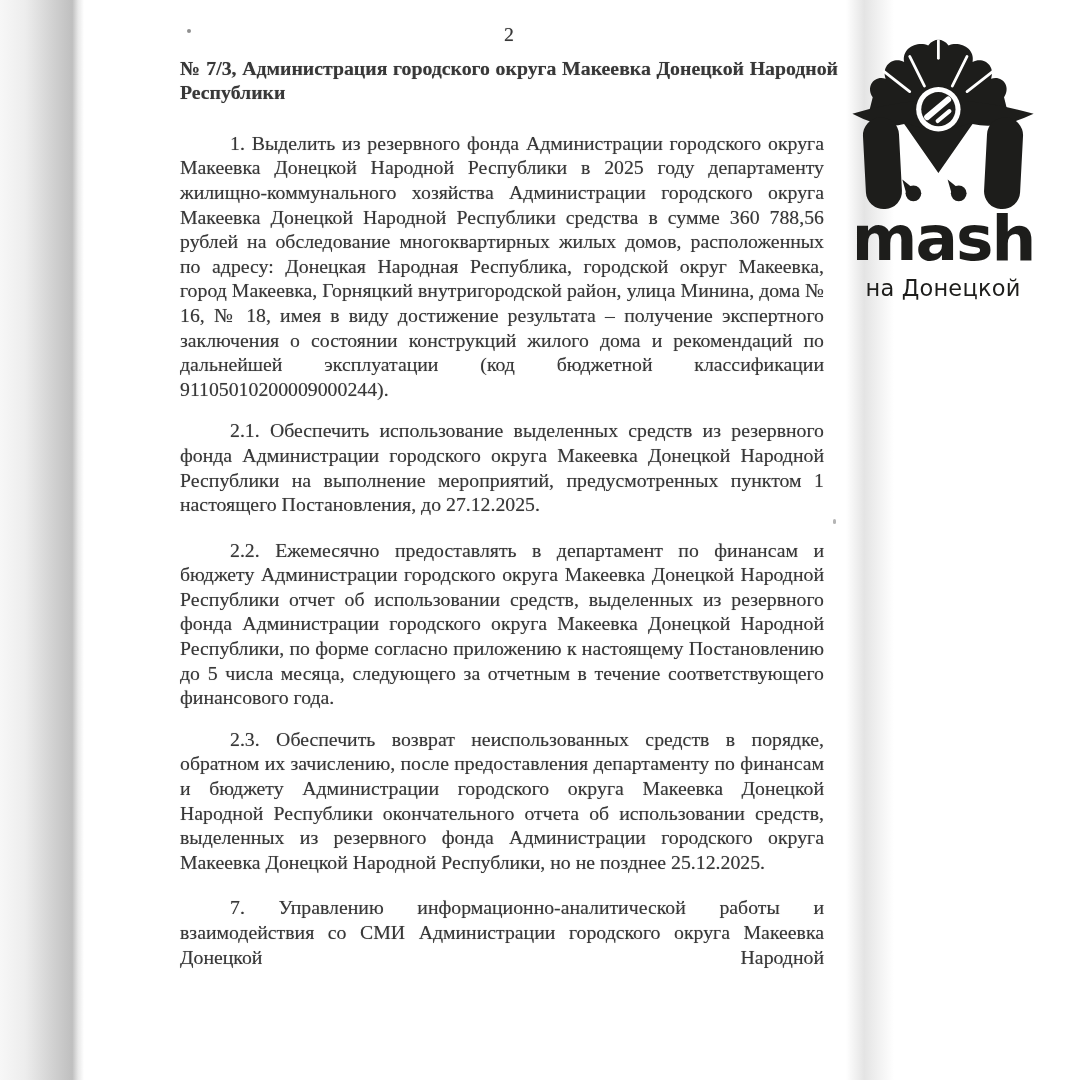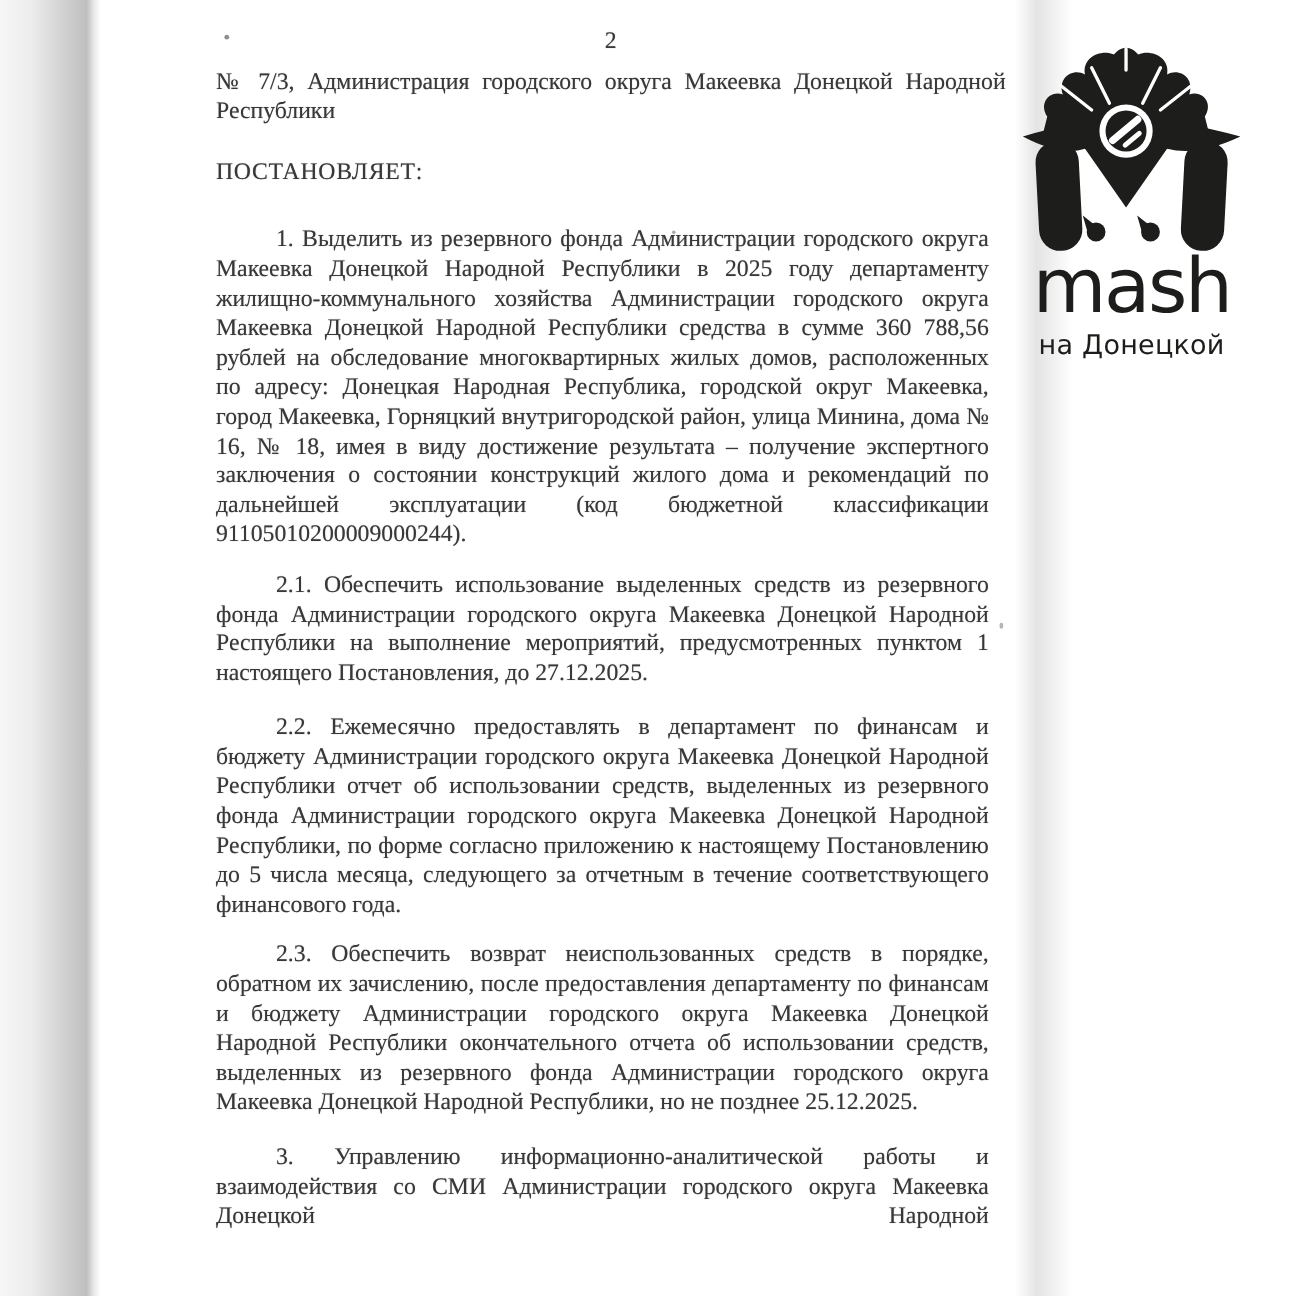--- a/index.html
+++ b/index.html
@@ -10,63 +10,62 @@
   .edge-left{position:absolute;left:0;top:0;width:84px;height:1080px;
     background:linear-gradient(to right,#f7f7f7 0%,#ededed 30%,#d2d2d2 62%,#bfbfbf 86%,#e8e8e8 93%,#ffffff 100%);}
   .edge-right{position:absolute;left:846px;top:0;width:48px;height:1080px;
     background:linear-gradient(to right,#ffffff 0%,#e4e4e4 38%,#f3f3f3 72%,#ffffff 100%);}
 
   
   .doc{position:absolute;left:180px;top:22px;width:658px;color:#383838;
        font-size:19.8px;line-height:24.6px;text-align:justify;
        text-shadow:0 0 0.8px rgba(70,70,70,.55);filter:blur(.24px);}
   .pageno{text-align:center;margin:0 0 9px 0;}
-  .hdr{margin:0 0 26px 0;}
+  .hdr{margin:0 0 26px 0;font-weight:bold;}
   .decree{margin:0 0 32px 0;letter-spacing:.6px;}
   .para{margin:0 14px 21px 0;text-indent:50px;}
   .para.tight{margin-bottom:17px;}
   .force-justify{text-align-last:justify;}
 
   
   .speck{position:absolute;border-radius:50%;background:#8f8f8f;}
   .speck.s1{left:187px;top:29px;width:4px;height:4px;}
   .speck.s2{left:560px;top:192px;width:3px;height:3px;background:#a8a8a8;}
   .speck.s3{left:833px;top:519px;width:3px;height:5px;background:#b5b5b5;border-radius:2px;}
 
   
   .logo{position:absolute;left:850px;top:38px;width:186px;height:268px;
         color:#1d1d1b;text-align:center;filter:blur(.3px);
         font-family:"DejaVu Sans","Liberation Sans",sans-serif;}
   .logo svg{position:absolute;left:0;top:0;}
   .brand{position:absolute;top:170px;left:0;width:100%;
-         font-size:63px;line-height:62px;font-weight:normal;letter-spacing:-2px;}
+         font-size:63px;line-height:62px;font-weight:bold;letter-spacing:-2px;}
   .tagline{position:absolute;top:238px;left:0;width:100%;
            font-size:22.5px;line-height:24px;font-weight:normal;letter-spacing:.2px;}
 </style>
 </head>
 <body>
 
 <div class="stage">
 
   <div class="edge-left"></div>
   <div class="edge-right"></div>
 
   <div class="speck s1"></div>
   <div class="speck s2"></div>
   <div class="speck s3"></div>
 
   <div class="doc">
     <div class="pageno">2</div>
     <p class="hdr">№ 7/3, Администрация городского округа Макеевка Донецкой Народной Республики</p>
-    <p class="decree">ПОСТАНОВЛЯЕТ:</p>
     <p class="para tight">1. Выделить из резервного фонда Администрации городского округа Макеевка Донецкой Народной Республики в 2025 году департаменту жилищно-коммунального хозяйства Администрации городского округа Макеевка Донецкой Народной Республики средства в сумме 360 788,56 рублей на обследование многоквартирных жилых домов, расположенных по адресу: Донецкая Народная Республика, городской округ Макеевка, город Макеевка, Горняцкий внутригородской район, улица Минина, дома № 16, № 18, имея в виду достижение результата – получение экспертного заключения о состоянии конструкций жилого дома и рекомендаций по дальнейшей эксплуатации (код бюджетной классификации 91105010200009000244).</p>
     <p class="para">2.1. Обеспечить использование выделенных средств из резервного фонда Администрации городского округа Макеевка Донецкой Народной Республики на выполнение мероприятий, предусмотренных пунктом 1 настоящего Постановления, до 27.12.2025.</p>
     <p class="para tight">2.2. Ежемесячно предоставлять в департамент по финансам и бюджету Администрации городского округа Макеевка Донецкой Народной Республики отчет об использовании средств, выделенных из резервного фонда Администрации городского округа Макеевка Донецкой Народной Республики, по форме согласно приложению к настоящему Постановлению до 5 числа месяца, следующего за отчетным в течение соответствующего финансового года.</p>
     <p class="para">2.3. Обеспечить возврат неиспользованных средств в порядке, обратном их зачислению, после предоставления департаменту по финансам и бюджету Администрации городского округа Макеевка Донецкой Народной Республики окончательного отчета об использовании средств, выделенных из резервного фонда Администрации городского округа Макеевка Донецкой Народной Республики, но не позднее 25.12.2025.</p>
-    <p class="para force-justify">3. Управлению информационно-аналитической работы и взаимодействия со СМИ Администрации городского округа Макеевка Донецкой Народной</p>
+    <p class="para force-justify">7. Управлению информационно-аналитической работы и взаимодействия со СМИ Администрации городского округа Макеевка Донецкой Народной</p>
   </div>
 
   <div class="logo">
     <svg width="186" height="172" viewBox="0 0 200 186" xmlns="http://www.w3.org/2000/svg">
       <g fill="#1d1d1b">
 
         <path d="M24,64 C16,52 26,40 38,44 C33,29 47,20 58,26 C55,11 72,3 84,8
                  Q89,2 95,2 Q101,2 106,8 C118,3 135,11 132,26 C143,20 157,29 152,44
                  C164,40 174,52 166,64 L170,80 L20,80 Z"></path>
 

